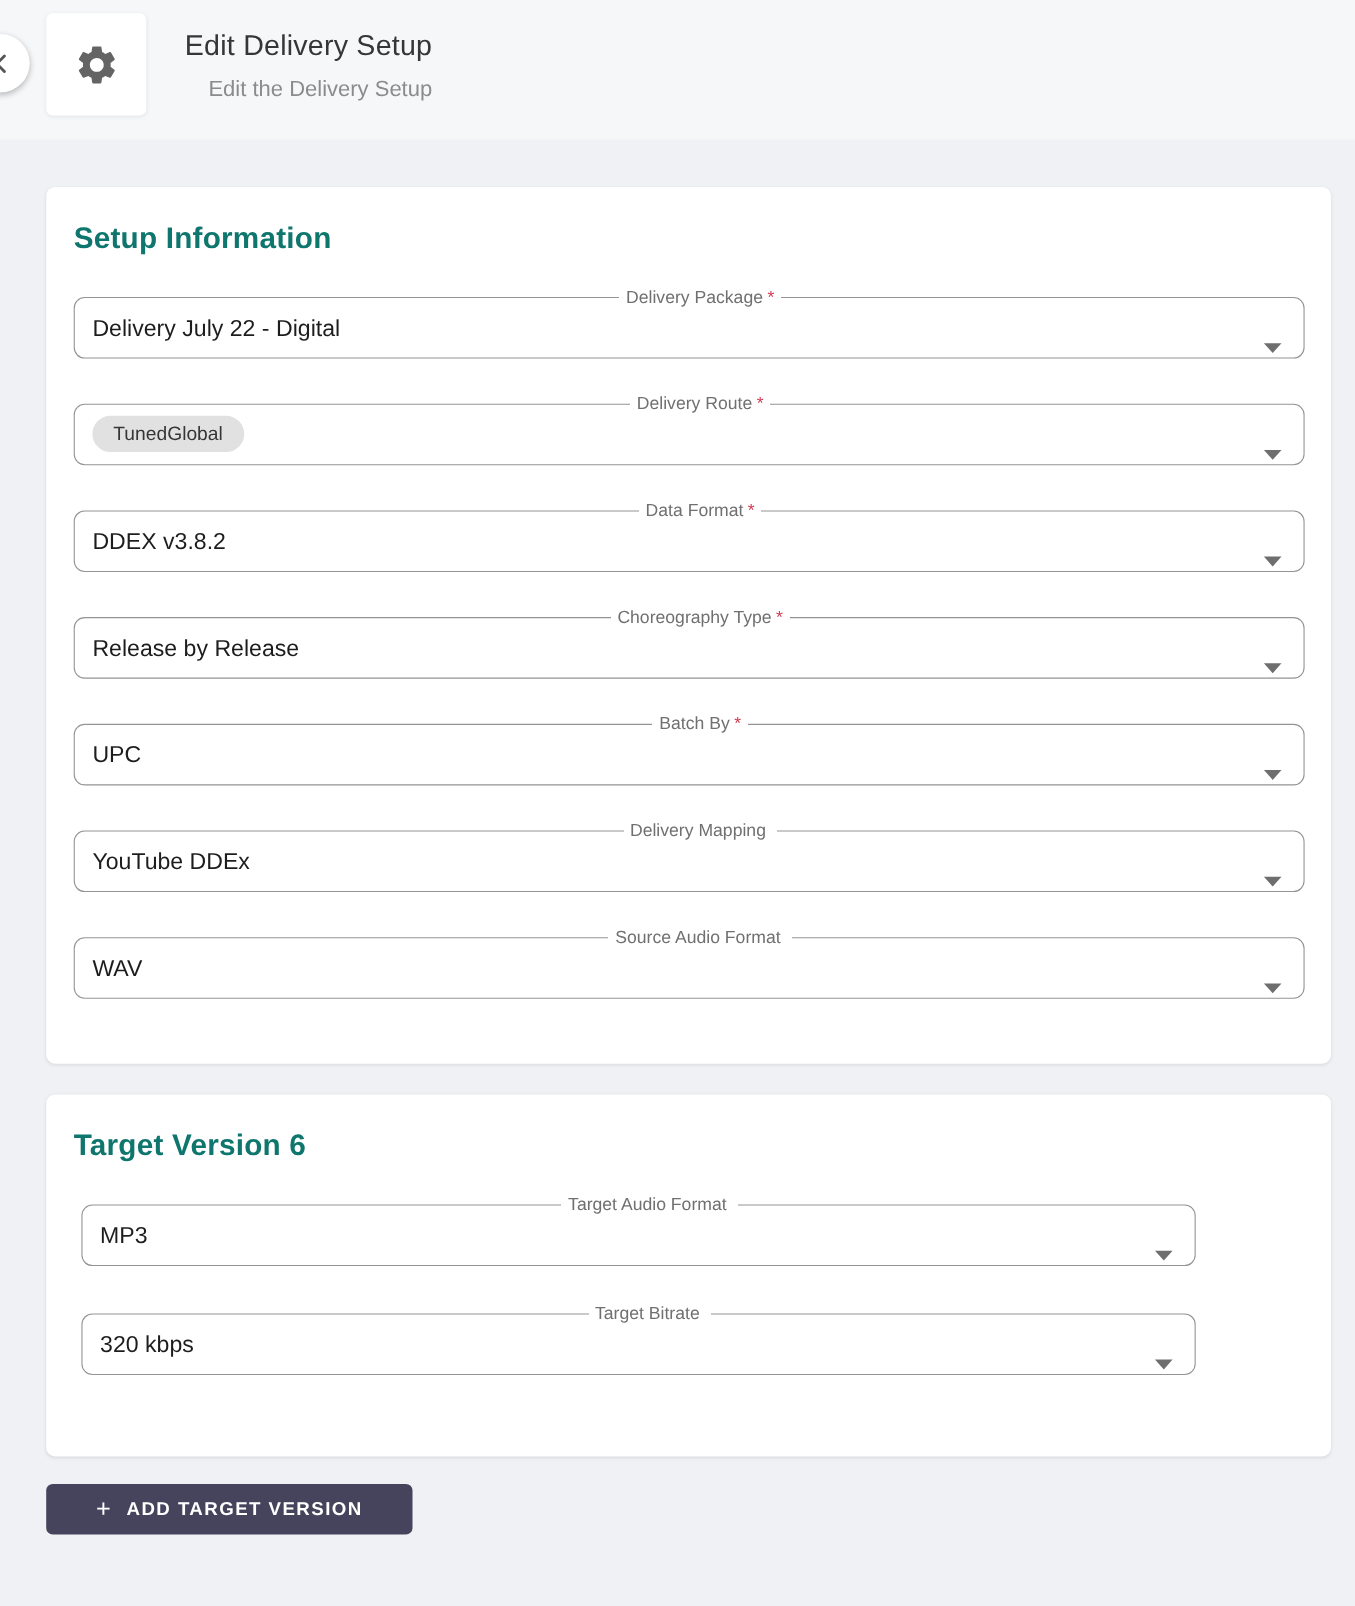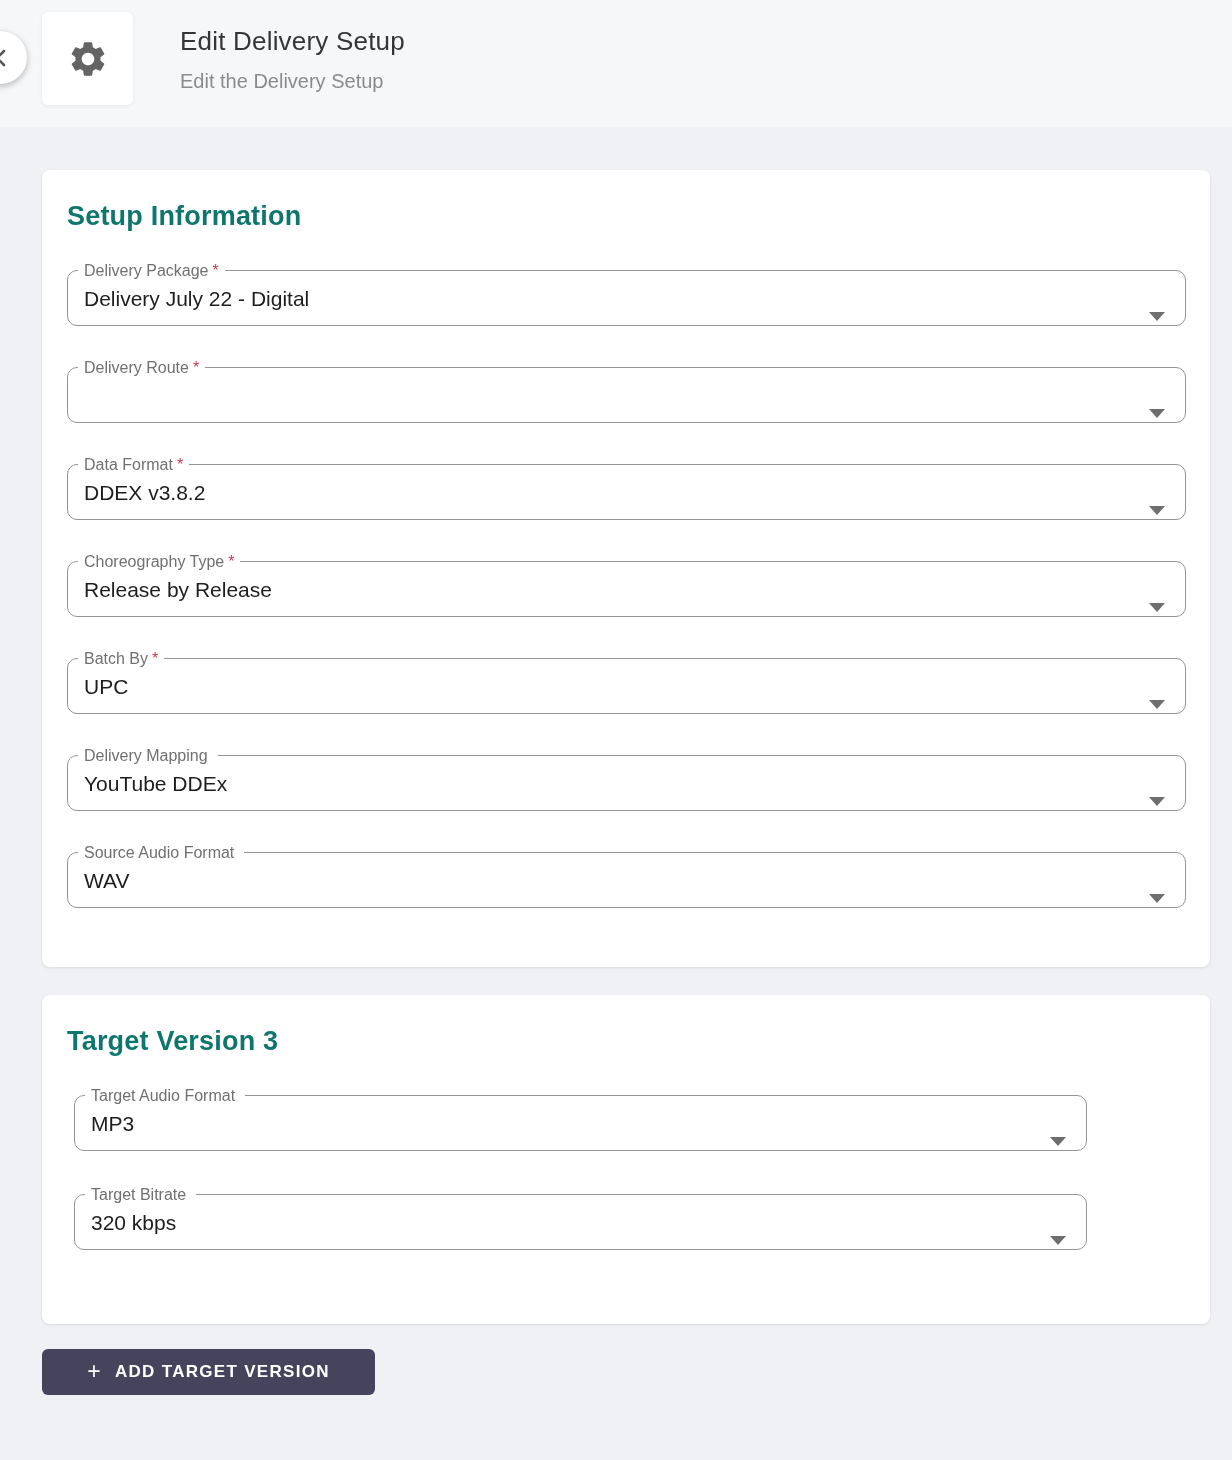--- a/index.html
+++ b/index.html
@@ -42,21 +42,21 @@
     top: 12px;
     width: 91px;
     height: 93px;
     background: #ffffff;
     border-radius: 6px;
     box-shadow: 0 1px 4px rgba(0,0,0,0.07);
     display: flex;
     align-items: center;
     justify-content: center;
   }
-  .header-text { position: absolute; left: 180px; top: 26px; }
+  .header-text { position: absolute; left: 168px; top: 26px; text-align: right; }
   .header-title {
     font-size: 26px;
     color: #363636;
     font-weight: 400;
     letter-spacing: 0.2px;
   }
   .header-subtitle {
     margin-top: 13px;
     font-size: 20px;
     color: #8b8b8b;
@@ -93,20 +93,21 @@
     background: transparent;
   }
   fieldset.field:last-of-type { margin-bottom: 0; }
   legend.field-label {
     margin-left: 10px;
     padding: 0 6px;
     font-size: 16px;
     line-height: 19px;
     color: #707070;
     white-space: nowrap;
+    text-align: center;
   }
   .req { color: #d3394e; margin-left: 4px; }
   .field-value {
     font-size: 21px;
     color: #1d1d1d;
     padding: 7px 50px 0 16px;
     white-space: nowrap;
     overflow: hidden;
   }
   .field-value.chip-wrap { padding: 1px 50px 0 16px; }
@@ -224,20 +225,23 @@
   <div class="card-title">Setup Information</div>
 
   <fieldset class="field">
     <legend class="field-label"><span>Delivery Package</span><span class="req">*</span></legend>
     <div class="field-value">Delivery July 22 - Digital</div>
     <span class="arrow"></span>
   </fieldset>
 
   <fieldset class="field">
     <legend class="field-label"><span>Delivery Route</span><span class="req">*</span></legend>
+    <div class="field-value chip-wrap">
+      <span class="chip">TunedGlobal</span>
+    </div>
     <span class="arrow"></span>
   </fieldset>
 
   <fieldset class="field">
     <legend class="field-label"><span>Data Format</span><span class="req">*</span></legend>
     <div class="field-value">DDEX v3.8.2</div>
     <span class="arrow"></span>
   </fieldset>
 
   <fieldset class="field">
@@ -260,21 +264,21 @@
 
   <fieldset class="field">
     <legend class="field-label"><span>Source Audio Format</span><span class="req"></span></legend>
     <div class="field-value">WAV</div>
     <span class="arrow"></span>
   </fieldset>
 
 </div>
 
 <div class="card card-target">
-  <div class="card-title">Target Version 3</div>
+  <div class="card-title">Target Version 6</div>
 
   <div class="target-fields">
     <fieldset class="field">
       <legend class="field-label"><span>Target Audio Format</span><span class="req"></span></legend>
       <div class="field-value">MP3</div>
       <span class="arrow"></span>
     </fieldset>
 
     <fieldset class="field">
       <legend class="field-label"><span>Target Bitrate</span><span class="req"></span></legend>

